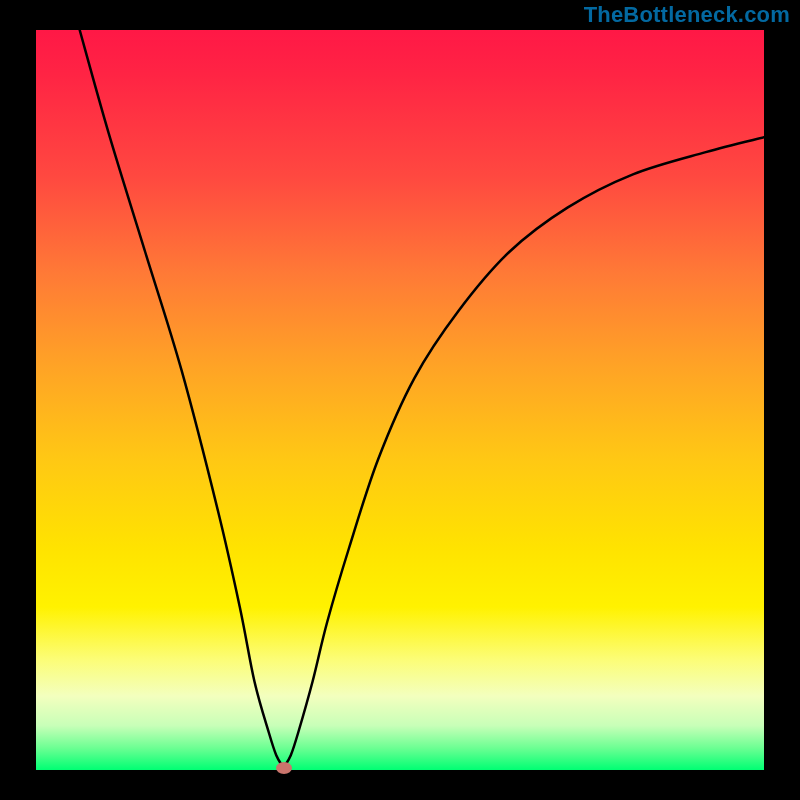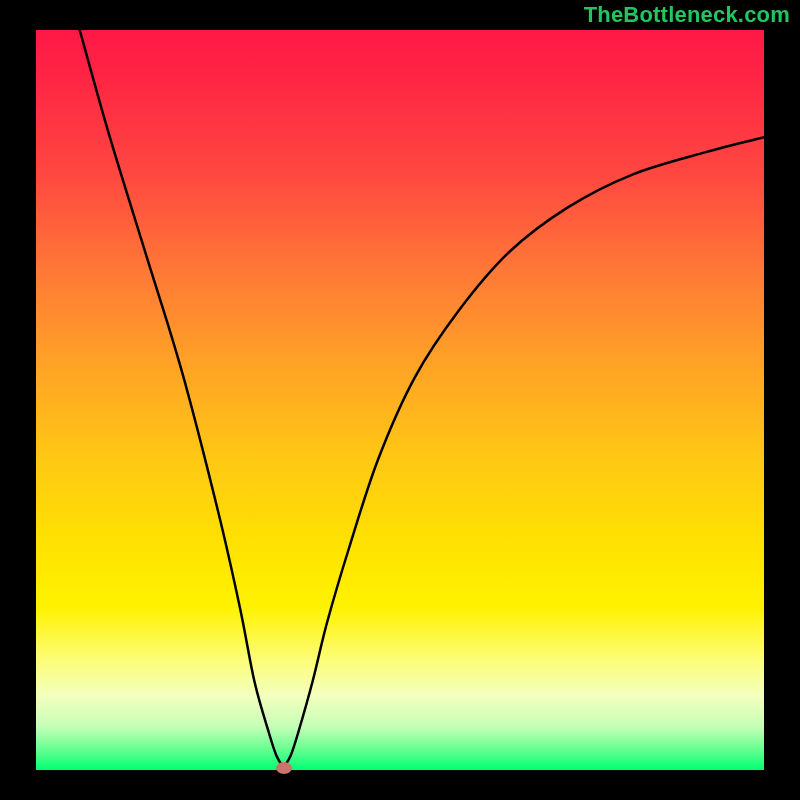--- a/index.html
+++ b/index.html
@@ -14,21 +14,21 @@
   .outer {
     position: relative;
     width: 800px;
     height: 800px;
     background: #000;
   }
   .watermark {
     position: absolute;
     top: 2px;
     right: 10px;
-    color: #22c55e;
+    color: #0369a1;
     font-size: 22px;
     font-weight: 600;
     letter-spacing: 0.2px;
   }
   .plot-area {
     position: absolute;
     left: 36px;
     top: 30px;
     width: 728px;
     height: 740px;

